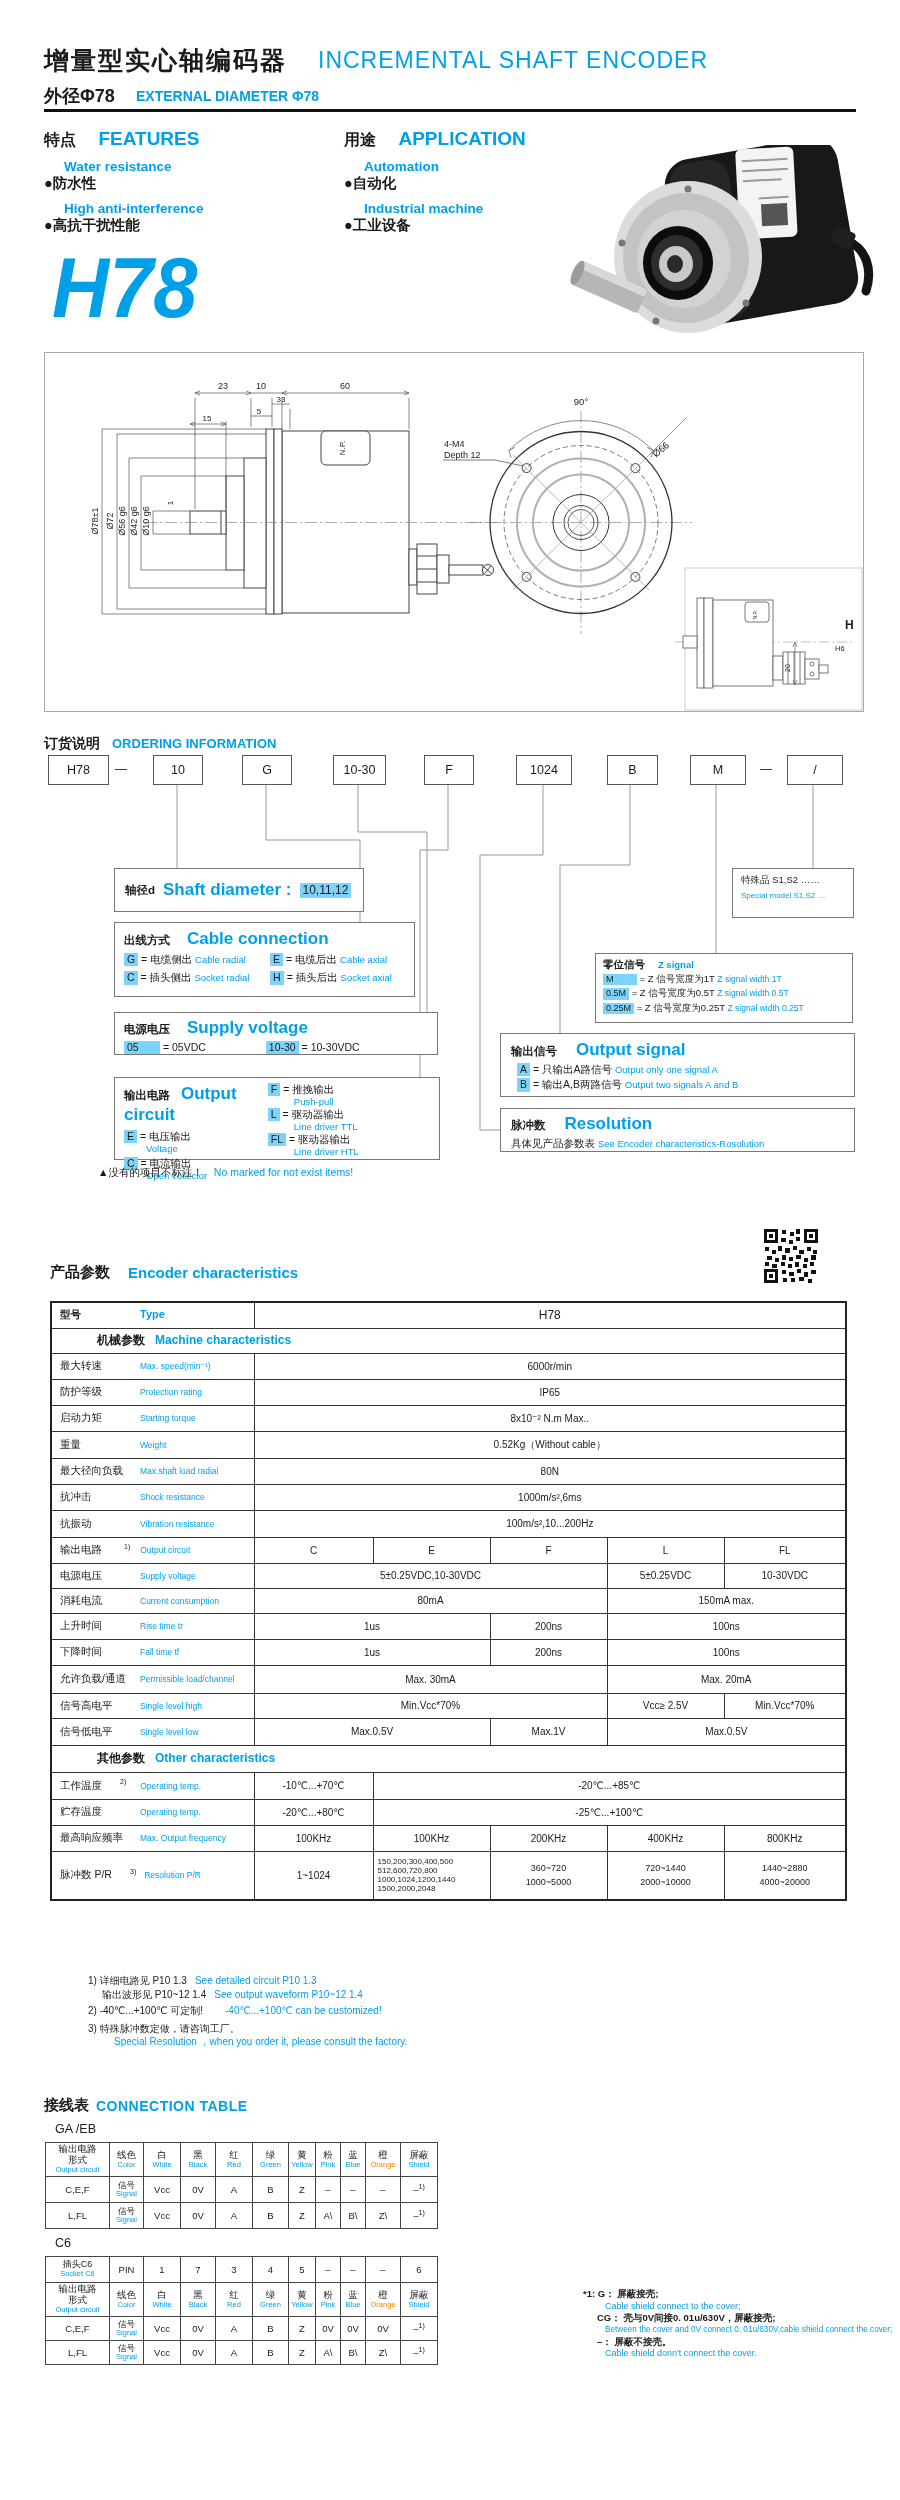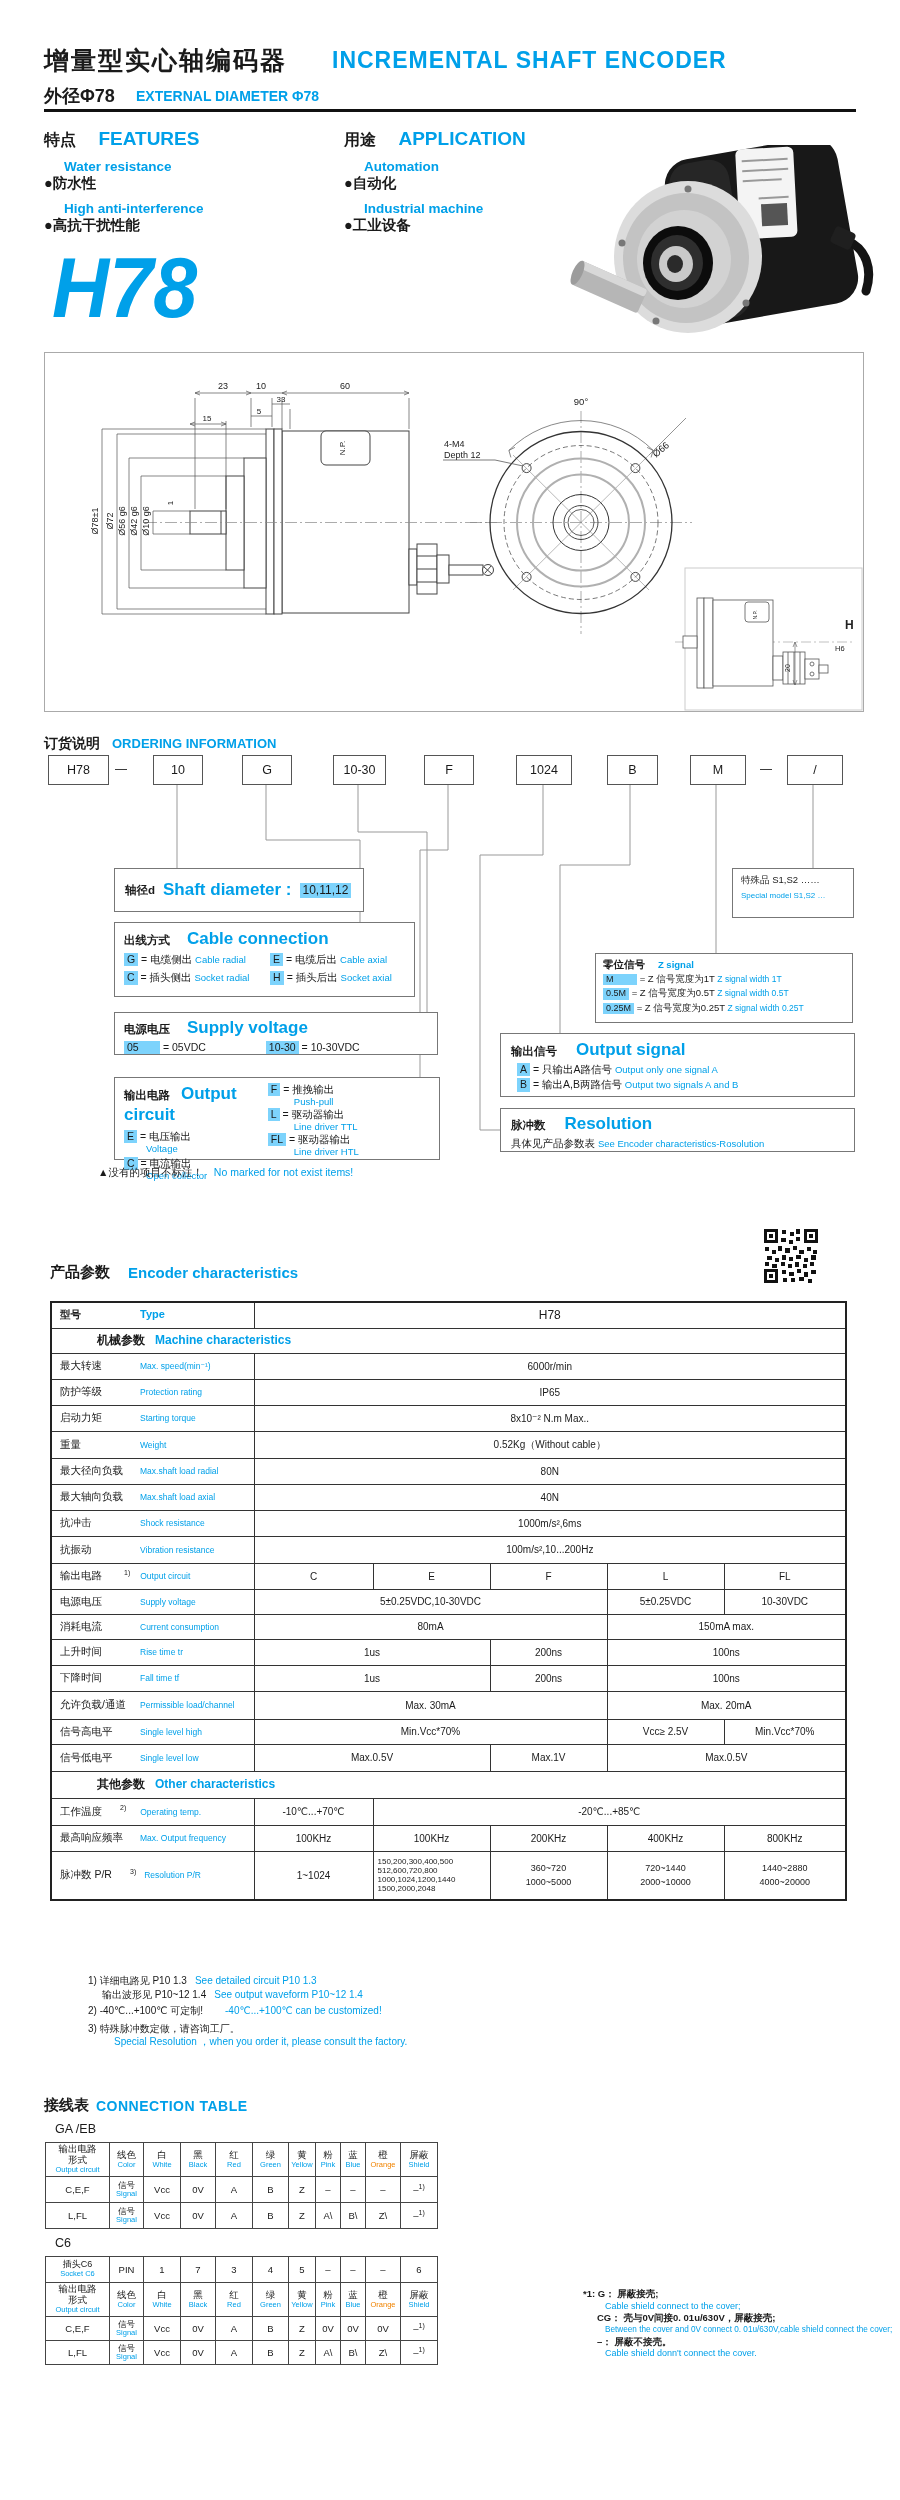--- a/index.html
+++ b/index.html
@@ -4,21 +4,21 @@
 <style>
   html,body{margin:0;padding:0;background:#fff;}
   .page{position:relative;width:900px;height:2500px;background:#ffffff;
         font-family:"Liberation Sans","DejaVu Sans",sans-serif;color:#1a1a1a;overflow:hidden;}
   .abs{position:absolute;}
   .blue{color:#00a0e9;}
   .bold{font-weight:bold;}
   .chip{background:#7dd3fc;display:inline-block;padding:0 3px;}
   
   .title-cn{left:44px;top:44px;font-size:25px;font-weight:bold;letter-spacing:2px;}
-  .title-en{left:332px;top:47px;font-size:23px;font-weight:bold;letter-spacing:1px;}
+  .title-en{left:318px;top:47px;font-size:23px;font-weight:normal;letter-spacing:1px;}
   .sub-cn{left:44px;top:84px;font-size:18px;font-weight:bold;}
   .sub-en{left:136px;top:88px;font-size:14px;font-weight:bold;}
   .divider{left:44px;top:109px;width:812px;height:3px;background:#111;}
   .sec-head-cn{font-size:16px;font-weight:bold;text-align:right;}
   .sec-head-en{font-size:19px;font-weight:bold;}
   .feat-en{font-size:13.5px;font-weight:bold;color:#00a0e9;}
   .feat-cn{font-size:14.5px;font-weight:bold;}
   .logo{left:52px;top:238px;font-size:86px;font-weight:bold;font-style:italic;color:#00a0e9;
         transform:scaleX(.92);transform-origin:left;}
   
@@ -513,24 +513,20 @@
     </tr>
     <tr style="height:27px;">
       <td class="lbl"><span class="cn">重量</span><span class="en">Weight</span></td>
       <td colspan="5">0.52Kg（Without cable）</td>
     </tr>
     <tr style="height:26px;">
       <td class="lbl"><span class="cn">最大径向负载</span><span class="en">Max.shaft load radial</span></td>
       <td colspan="5">80N</td>
     </tr>
     <tr style="height:26px;">
-      <td class="lbl"><span class="cn">最大轴向负载</span><span class="en">Max.shaft load axial</span></td>
-      <td colspan="5">40N</td>
-    </tr>
-    <tr style="height:26px;">
       <td class="lbl"><span class="cn">抗冲击</span><span class="en">Shock resistance</span></td>
       <td colspan="5">1000m/s²,6ms</td>
     </tr>
     <tr style="height:27px;">
       <td class="lbl"><span class="cn">抗振动</span><span class="en">Vibration resistance</span></td>
       <td colspan="5">100m/s²,10...200Hz</td>
     </tr>
     <tr style="height:26px;">
       <td class="lbl"><span class="cn" style="min-width:64px;">输出电路</span><sup>1)</sup><span class="en" style="padding-left:10px;">Output circuit</span></td>
       <td>C</td>
@@ -579,20 +575,25 @@
       <td>Max.1V</td>
       <td colspan="2">Max.0.5V</td>
     </tr>
     <tr style="height:27px;">
       <td class="sect" colspan="6"><span class="cn">其他参数</span><span class="en">Other characteristics</span></td>
     </tr>
     <tr style="height:27px;">
       <td class="lbl"><span class="cn" style="min-width:60px;">工作温度</span><sup>2)</sup><span class="en" style="padding-left:14px;">Operating temp.</span></td>
       <td>-10℃...+70℃</td>
       <td colspan="4">-20℃...+85℃</td>
+    </tr>
+    <tr style="height:26px;">
+      <td class="lbl"><span class="cn">贮存温度</span><span class="en">Operating temp.</span></td>
+      <td>-20℃...+80℃</td>
+      <td colspan="4">-25℃...+100℃</td>
     </tr>
     <tr style="height:26px;">
       <td class="lbl"><span class="cn">最高响应频率</span><span class="en">Max. Output frequency</span></td>
       <td>100KHz</td>
       <td>100KHz</td>
       <td>200KHz</td>
       <td>400KHz</td>
       <td>800KHz</td>
     </tr>
     <tr style="height:49px;">

